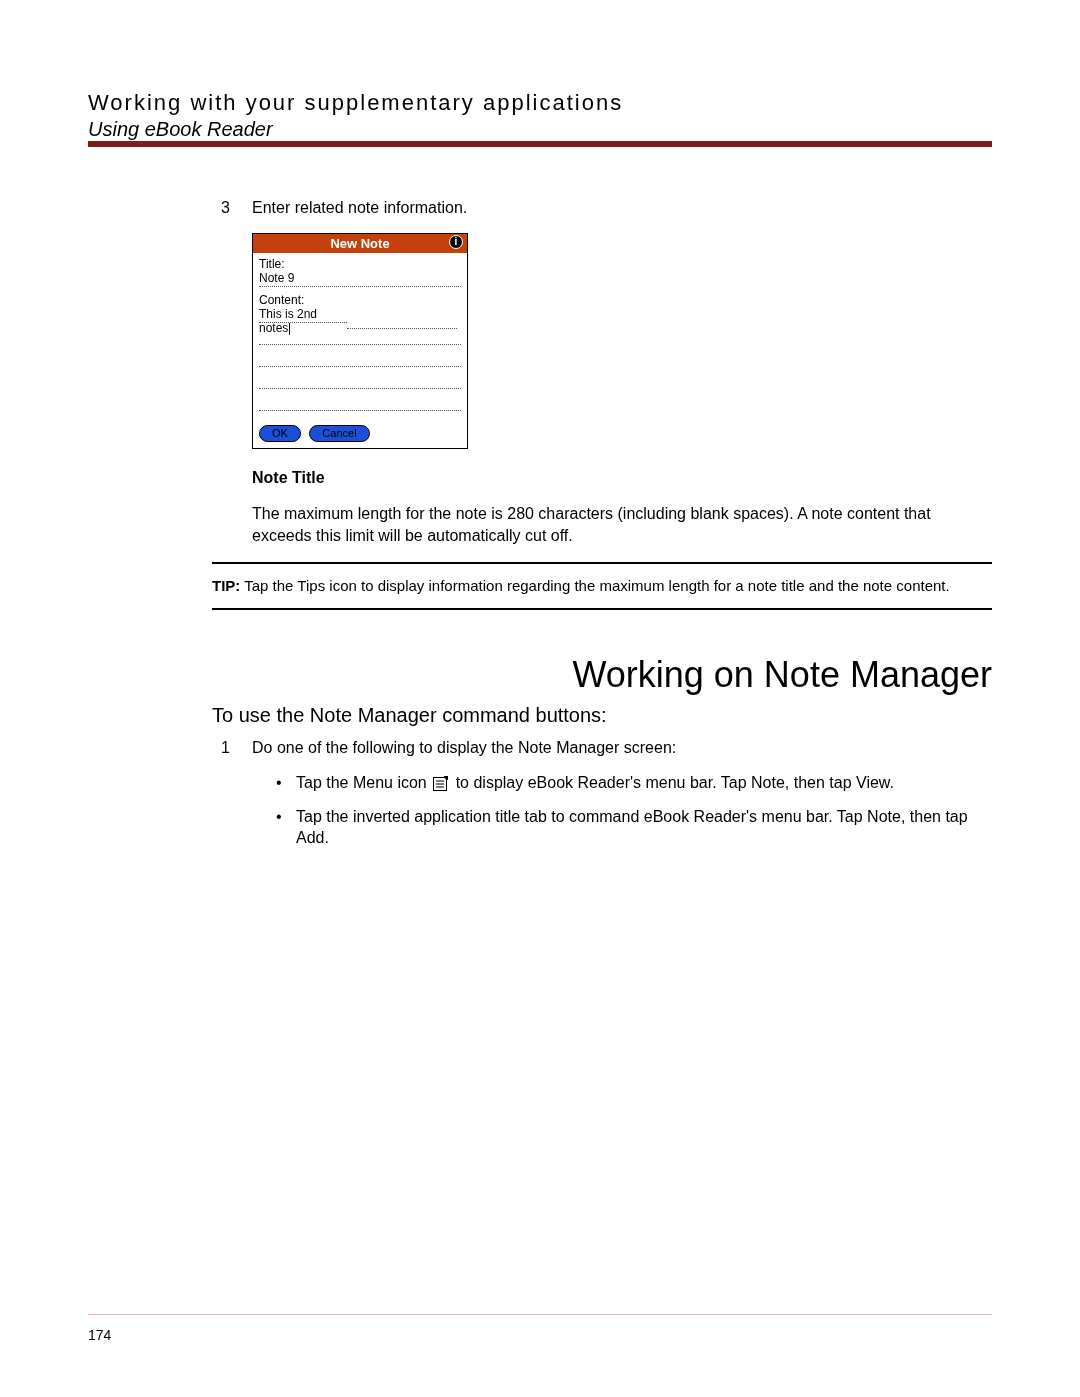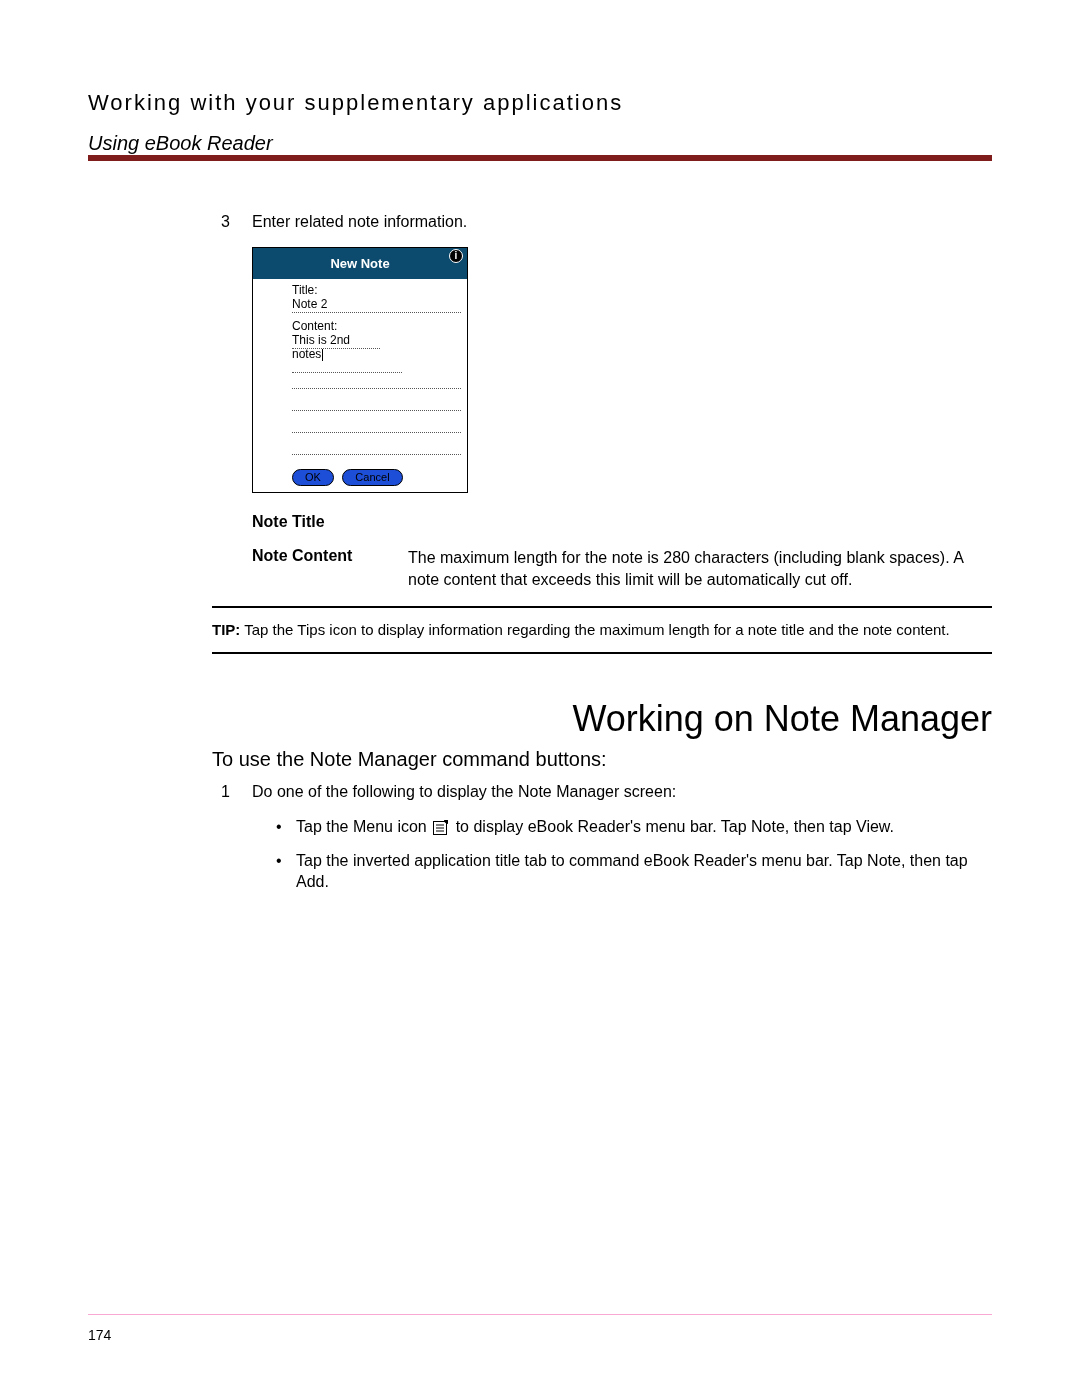--- a/index.html
+++ b/index.html
@@ -19,59 +19,59 @@
     margin-bottom: 52px;
   }
   .header-title {
     font-size: 22px;
     letter-spacing: 2px;
     font-weight: 400;
   }
   .header-sub {
     font-size: 20px;
     font-style: italic;
-    margin-top: 16px;
+    margin-top: 2px;
   }
   .content {
     margin-left: 124px;
   }
   .step-row { display: flex; margin-bottom: 16px; }
   .step-num { width: 40px; font-size: 16px; text-align: right; padding-right: 22px; }
   .step-text { font-size: 16px; flex: 1; }
 
   .indent { margin-left: 40px; }
 
   
   .newnote {
     width: 216px;
     border: 1px solid #000;
     margin-bottom: 20px;
   }
   .nn-title {
-    background: #0c4a6e;
+    background: #c2410c;
     color: #fff;
     text-align: center;
     font-size: 13px;
     font-weight: 700;
-    padding: 8px 0;
+    padding: 2px 0;
     position: relative;
   }
   .nn-info {
     position: absolute;
     right: 4px;
     top: 1px;
     width: 14px; height: 14px;
     border: 1px solid #fff;
     border-radius: 50%;
     font-size: 10px; line-height: 12px;
     text-align: center;
     font-weight: 700;
     background: #000; color: #fff;
   }
-  .nn-body { padding: 4px 6px 6px 6px; margin-left: 33px; }
+  .nn-body { padding: 4px 6px 6px 6px; }
   .nn-label { font-size: 12px; }
   .nn-field, .nn-dotted {
     border: none;
     border-bottom: 1px dotted #555;
     height: 16px;
     font-size: 12px;
     margin-bottom: 6px;
   }
   .nn-field.cursor { display: inline-block; width: 88px; vertical-align: bottom; }
   .nn-dotted-rest { display: inline-block; width: 110px; border-bottom: 1px dotted #555; height: 16px; vertical-align: bottom; }
@@ -145,41 +145,40 @@
     </div>
 
     <div class="indent">
       <div class="newnote">
         <div class="nn-title">
           <span>New Note</span>
           <span class="nn-info">i</span>
         </div>
         <div class="nn-body">
           <div class="nn-label">Title:</div>
-          <div class="nn-field nn-long">Note 2</div>
+          <div class="nn-field nn-long">Note 9</div>
           <div class="nn-label">Content:</div>
           <div>
             <span class="nn-field cursor cursor-bar">This is 2nd notes</span><span class="nn-dotted-rest"></span>
           </div>
           <div class="nn-dotted nn-long"></div>
           <div class="nn-dotted nn-long"></div>
           <div class="nn-dotted nn-long"></div>
           <div class="nn-dotted nn-long"></div>
           <div class="nn-btns">
             <span class="pill">OK</span>
             <span class="pill">Cancel</span>
           </div>
         </div>
       </div>
 
       <div class="def-row">
         <div class="def-term">Note Title</div>
       </div>
       <div class="def-row">
-        <div class="def-term">Note Content</div>
         <div class="def-body">The maximum length for the note is 280 characters (including blank spaces). A note content that exceeds this limit will be automatically cut off.</div>
       </div>
     </div>
 
     <div class="tip-box">
       <span class="tip-label">TIP:</span>
       <span>Tap the Tips icon to display information regarding the maximum length for a note title and the note content.</span>
     </div>
 
     <div class="section-h">Working on Note Manager</div>

